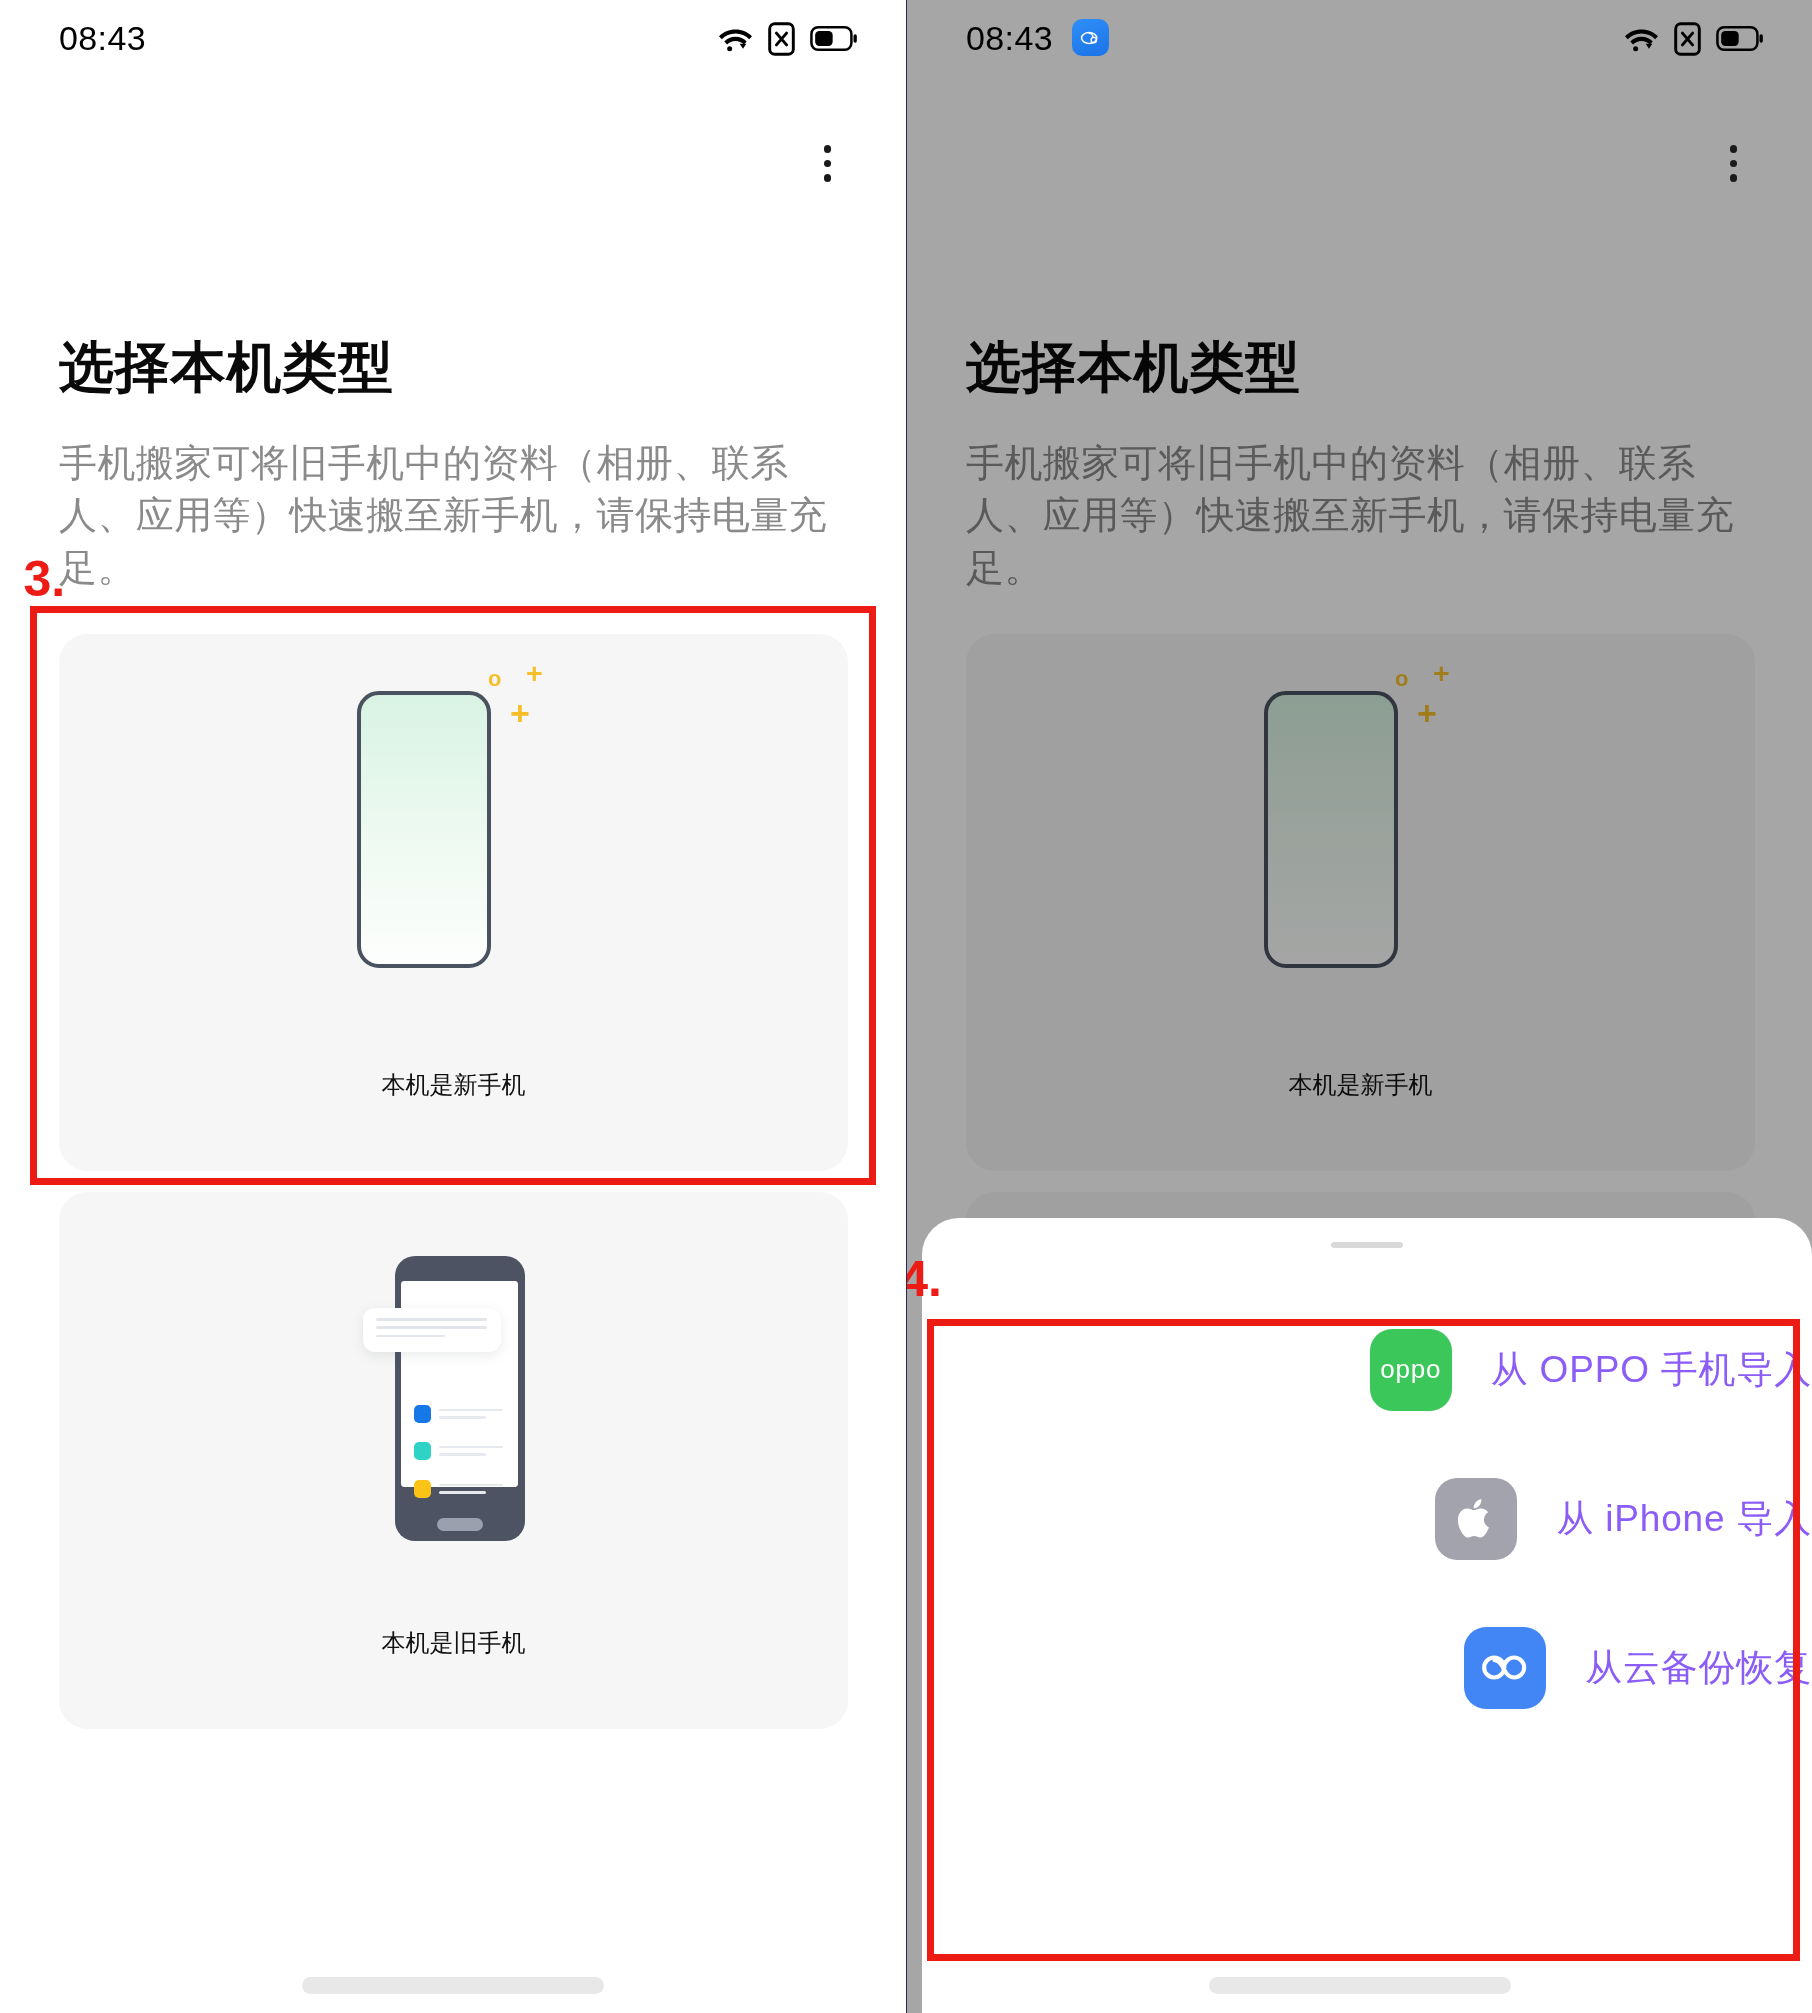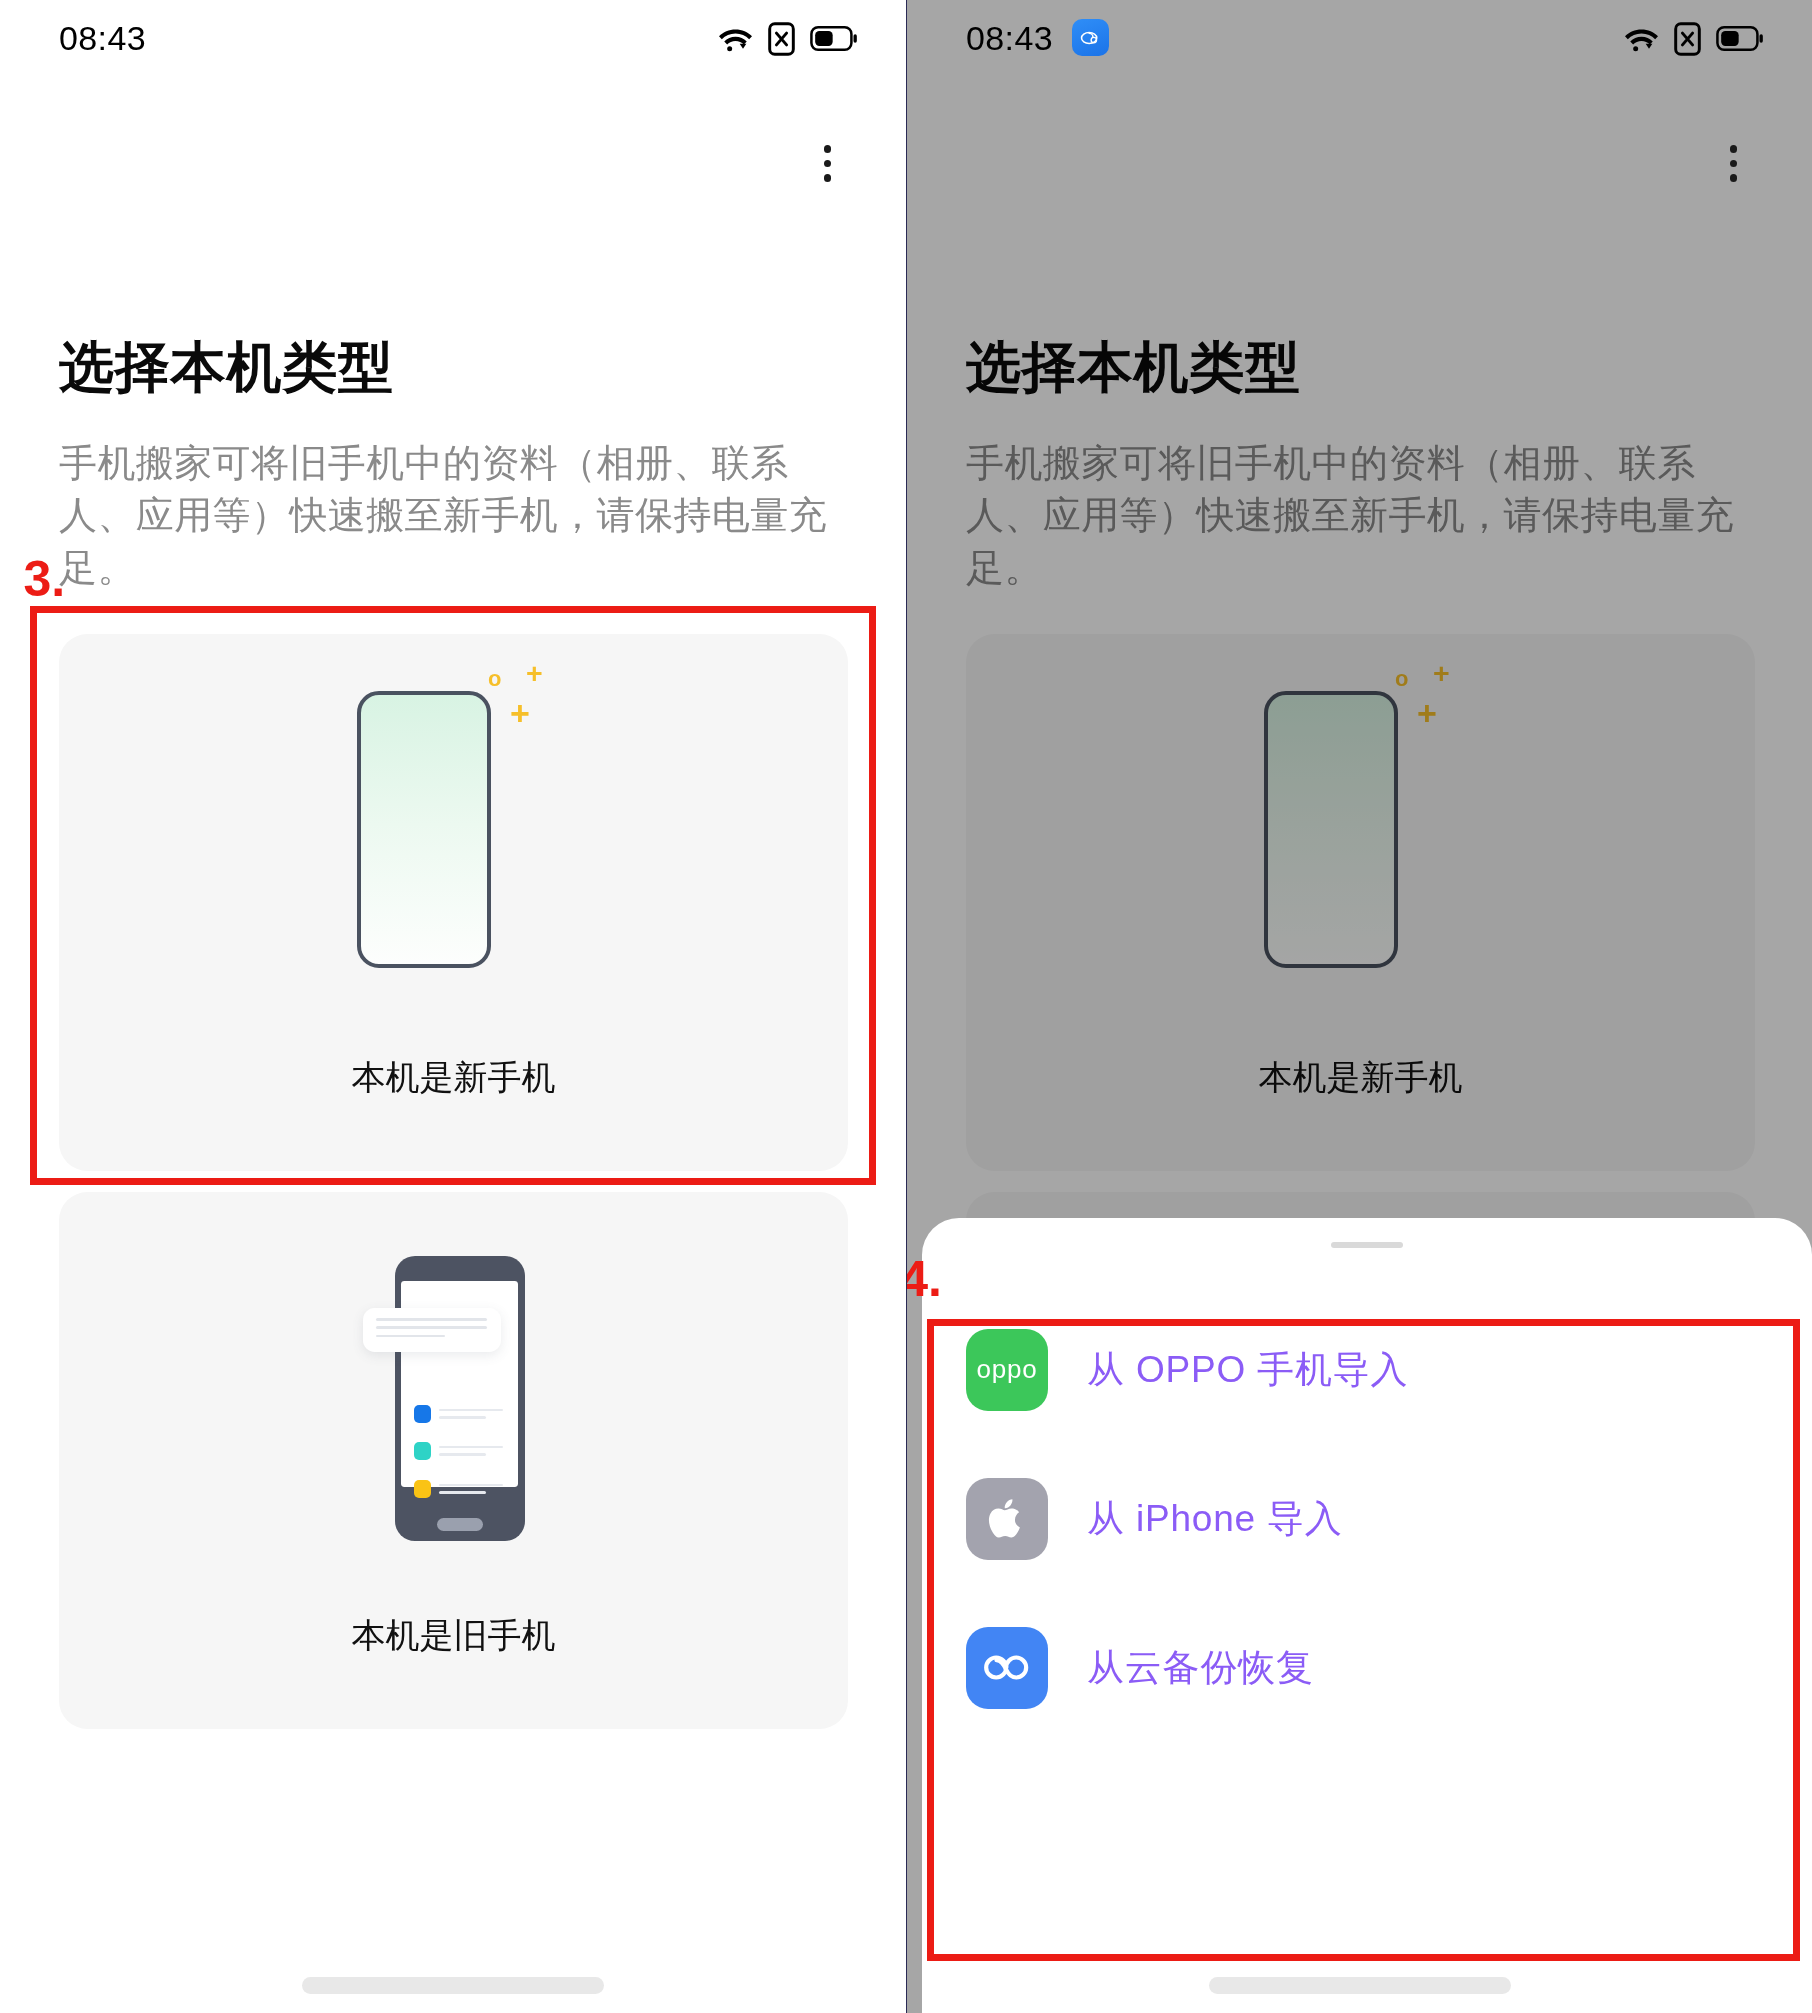--- a/index.html
+++ b/index.html
@@ -50,21 +50,21 @@
 
   
   .card {
     position:absolute; left:59px; width:789px;
     background:#f6f6f6; border-radius:28.5px;
   }
   .card.new { top:634px; height:537px; }
   .card.old { top:1192px; height:537px; }
   .card-label {
     position:absolute; left:0; right:0; bottom:70px;
-    text-align:center; font-size:34px; color:#111; font-weight:400;
+    text-align:center; font-size:24px; color:#111; font-weight:400;
   }
 
   
   .illus-new { position:absolute; left:0; right:0; top:57px; height:336px; display:flex; justify-content:center; }
   .newphone-wrap { position:relative; width:193px; height:302px; }
   .newphone {
     position:absolute; left:0; top:0; width:134px; height:277px;
     border:4.2px solid #4a5260; border-radius:22px;
     background:linear-gradient(180deg,#d8f3e3 0%,#ecf9f0 48%,#fdfefd 100%);
   }
@@ -125,21 +125,21 @@
     position:absolute; left:15px; right:0; bottom:0; top:1218px;
     background:#ffffff; border-radius:37px 37px 0 0;
   }
   .sheet-handle {
     position:absolute; top:23.5px; left:50%; transform:translateX(-50%);
     width:72px; height:6.7px; border-radius:4.2px; background:#d9d9d9;
   }
   .opt-list { position:absolute; top:77px; left:0; right:0; }
   .opt {
     display:flex; align-items:center; gap:39px;
-    height:149px; padding-left:44px;
+    height:149px; padding-left:44px;justify-content:flex-end;
   }
   .opt-icon {
     width:82px; height:82px; border-radius:22px; flex:0 0 auto;
     display:flex; align-items:center; justify-content:center;
     color:#fff;
   }
   .opt-label { font-size:37px; color:#8b5cf6; letter-spacing:0.8px; }
   .oppo-word {
     font-size:26px; letter-spacing:0.8px; font-weight:500;
     font-family:"Liberation Sans",sans-serif;

